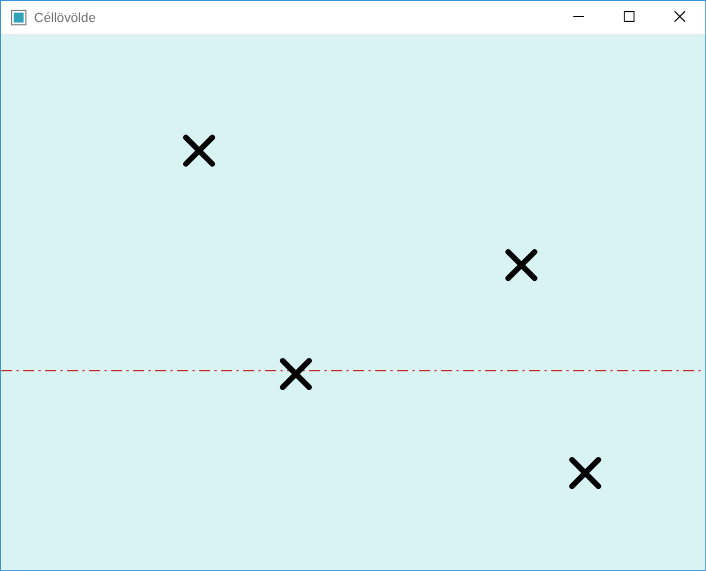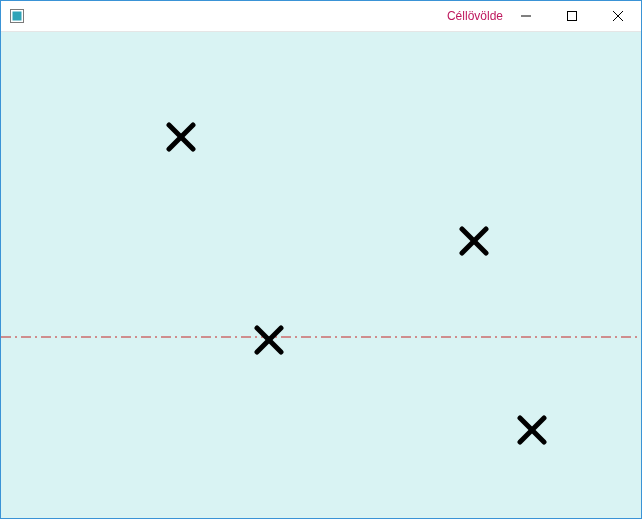--- a/index.html
+++ b/index.html
@@ -18,23 +18,22 @@
     display: flex; align-items: center;
     padding-left: 8px;
     flex-shrink: 0;
   }
   .titlebar .app-icon {
     width: 16px; height: 16px;
     margin-right: 6px;
     display: inline-flex; align-items: center; justify-content: center;
   }
   .titlebar .title {
-    font-size: 12px; color: #be185d;
+    font-size: 12px; color: #737373;
     flex: 1;
-    text-align: right;
   }
   .titlebar .controls {
     display: flex; height: 100%;
   }
   .titlebar .ctrl {
     width: 46px; height: 100%;
     display: flex; align-items: center; justify-content: center;
     color: #000;
   }
   .canvas {

